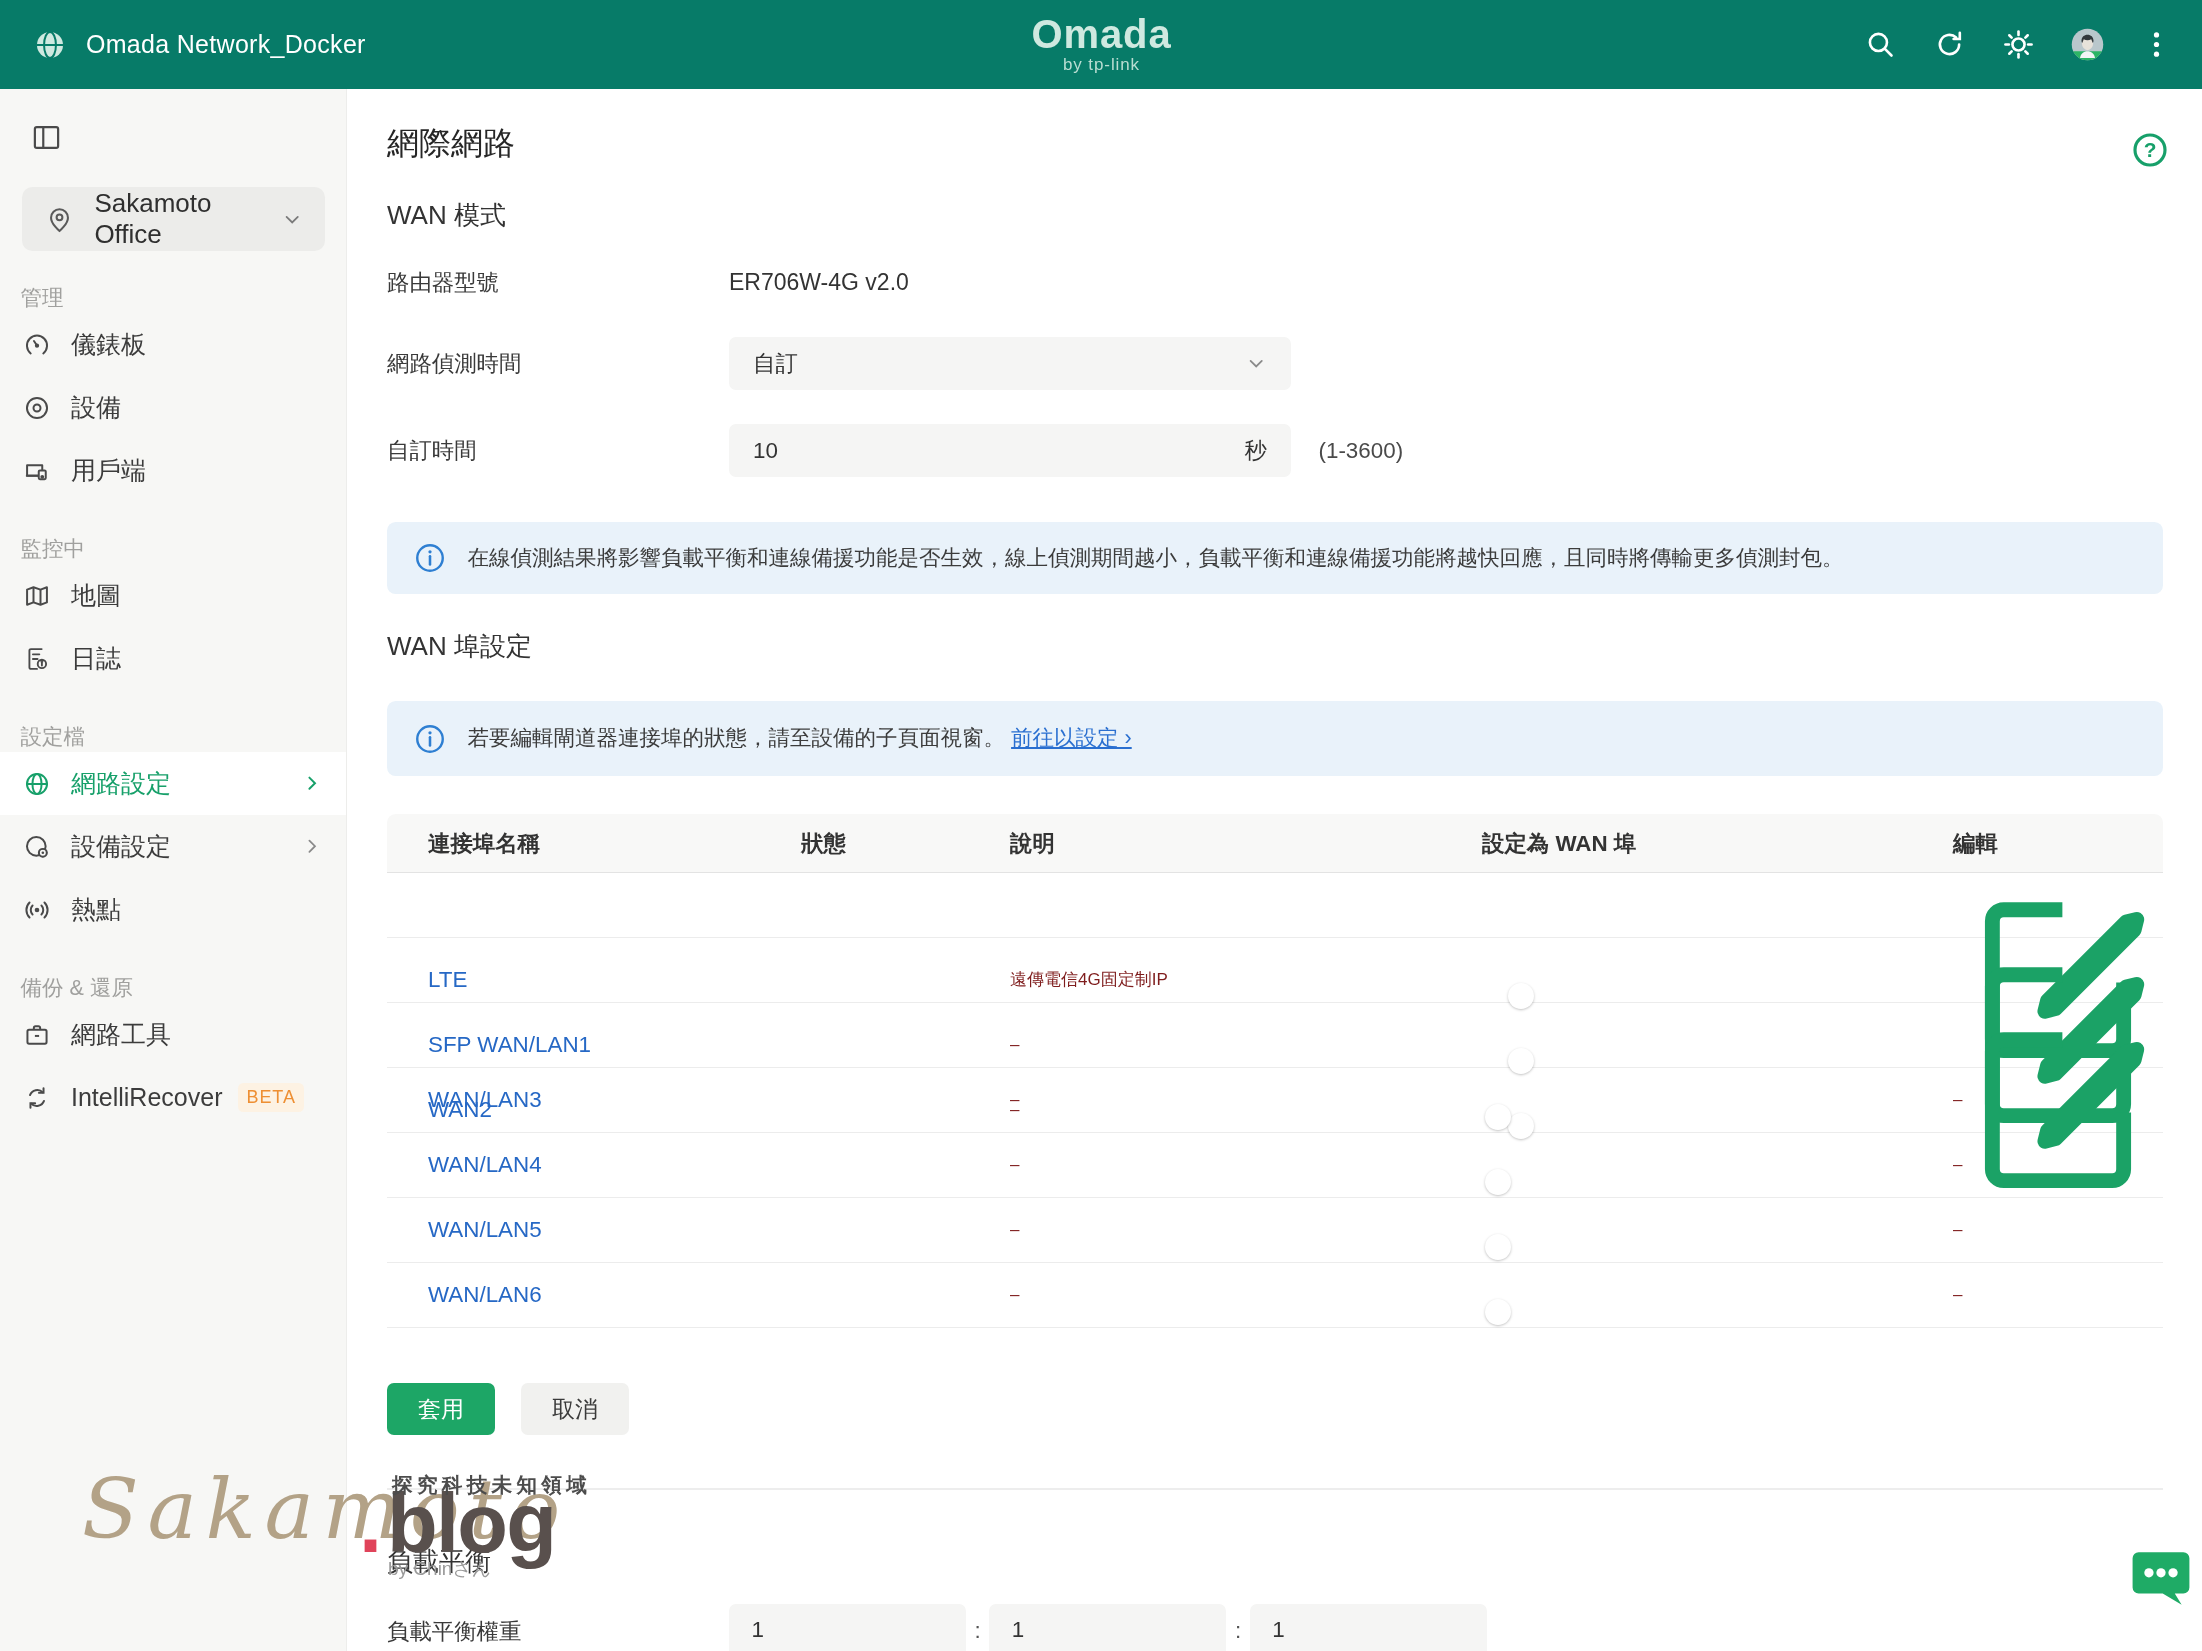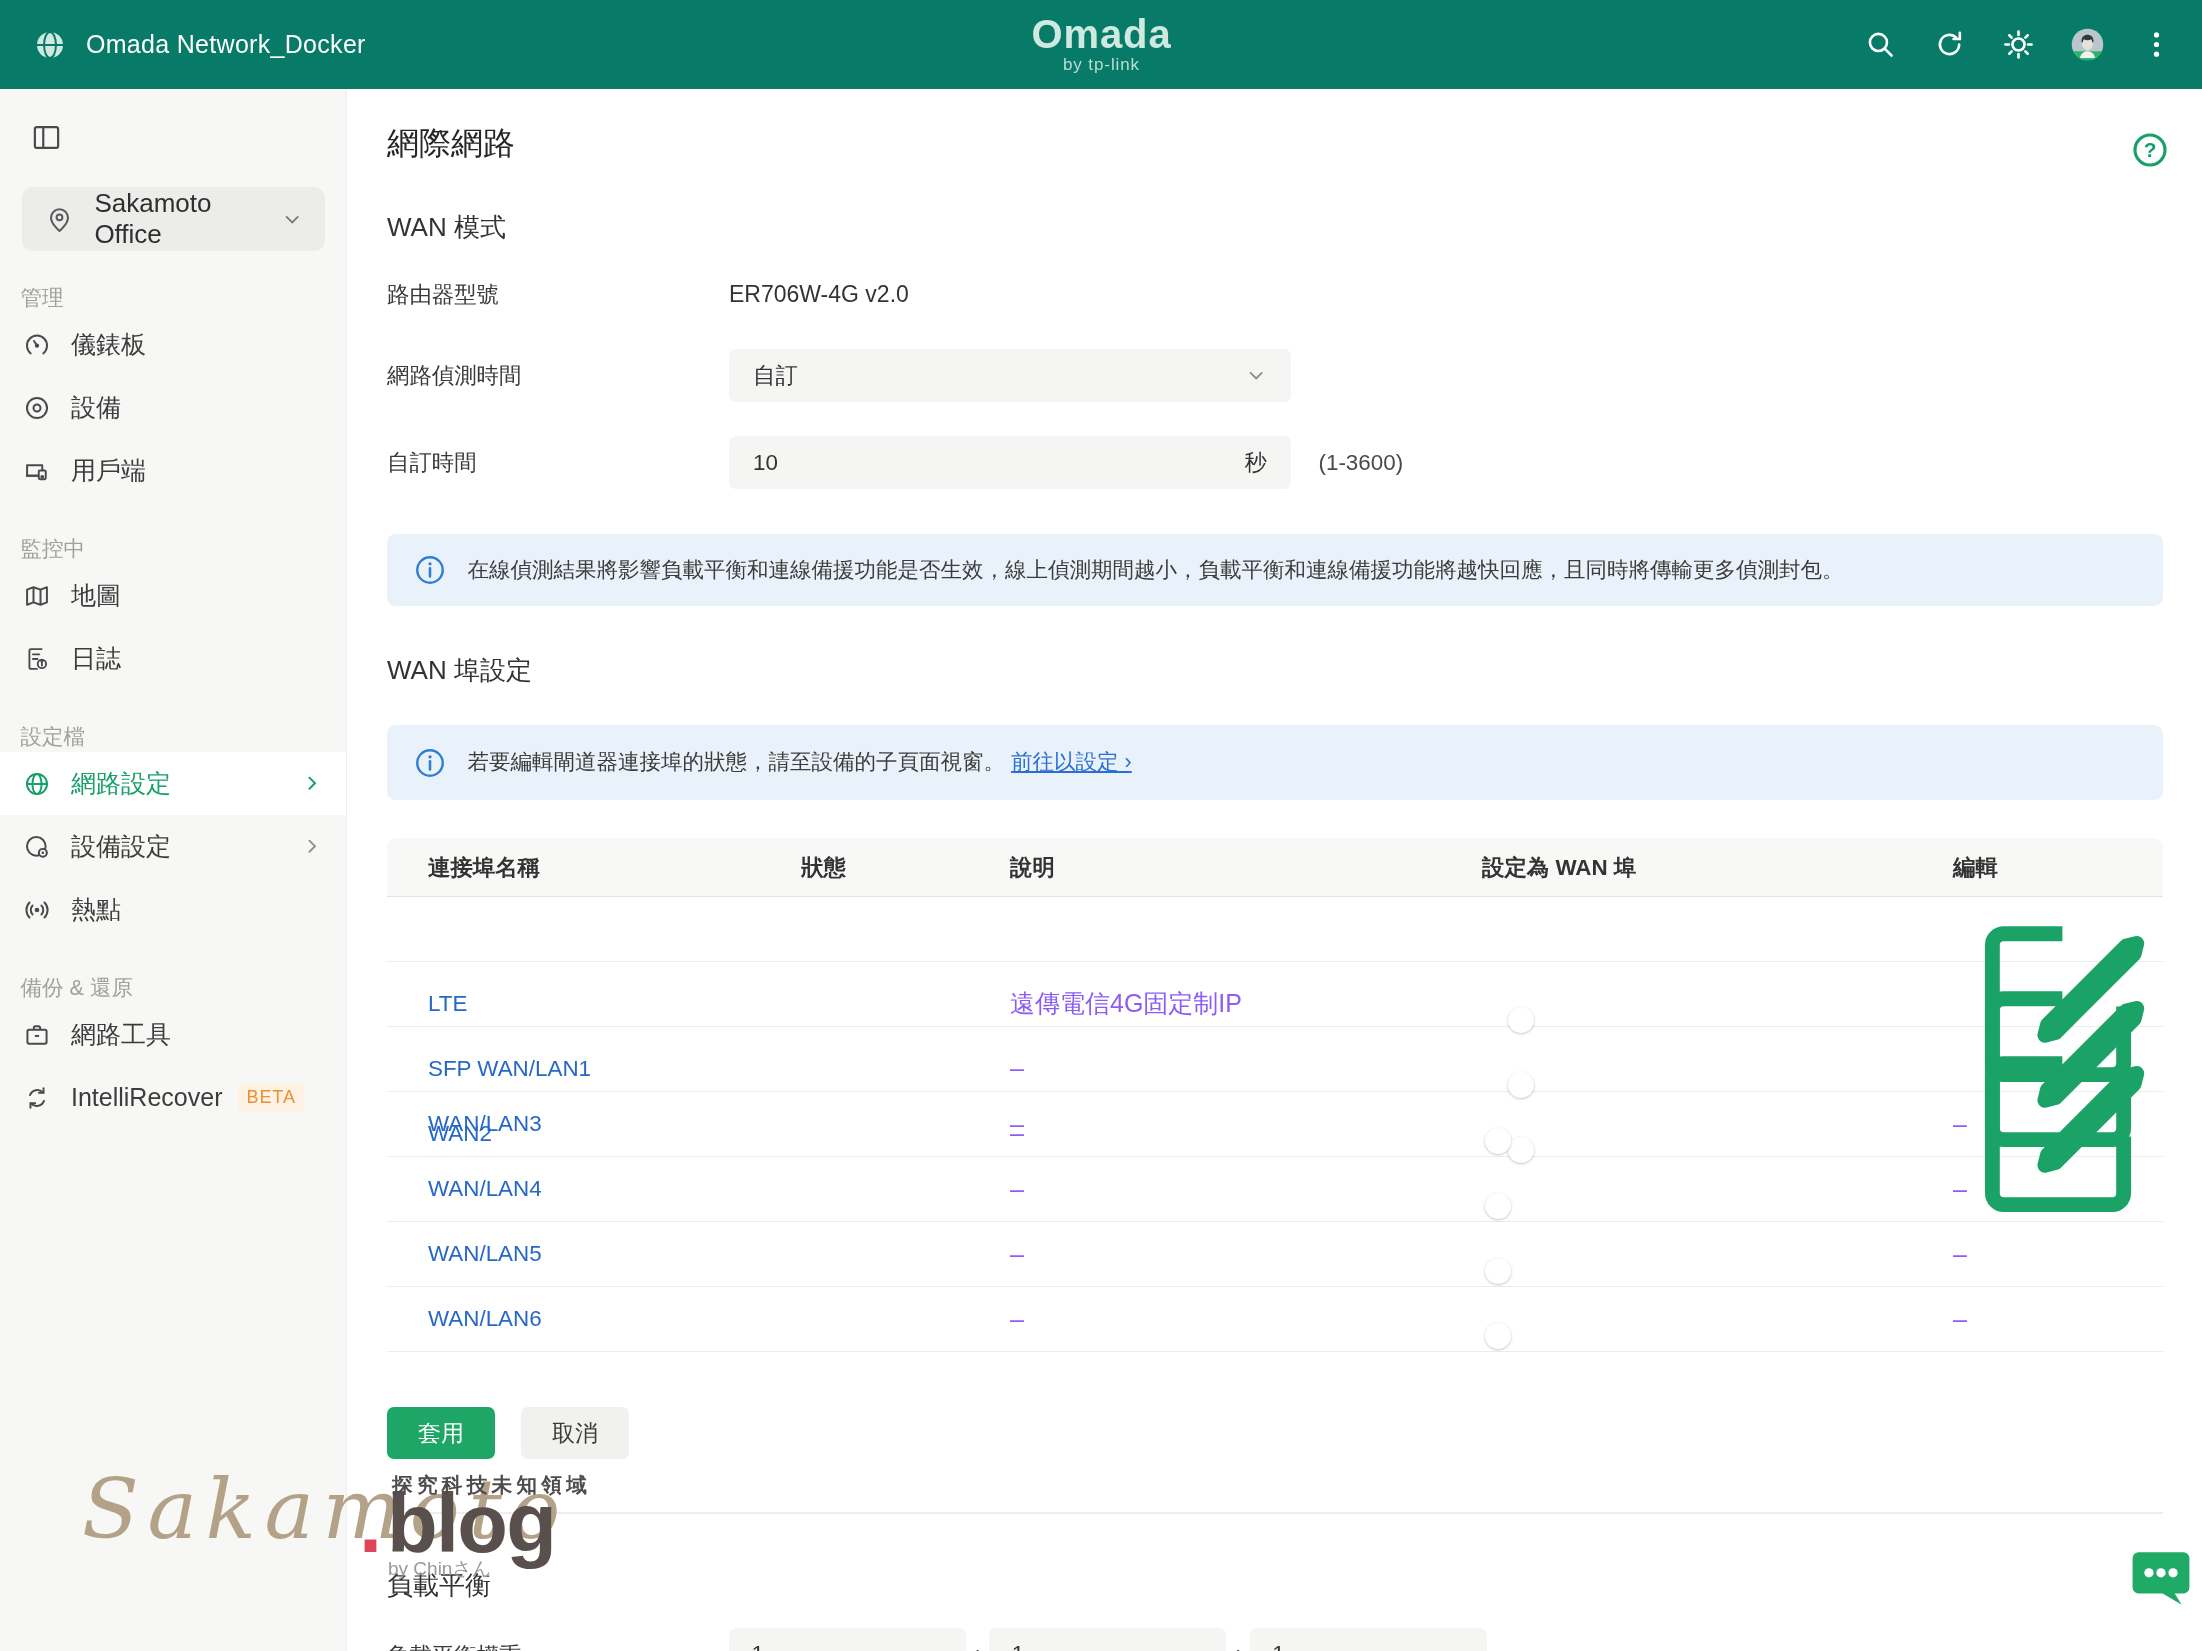--- a/index.html
+++ b/index.html
@@ -36,21 +36,21 @@
   .side-item.active { background:#ffffff; }
   .side-item.active .lbl { color:#17a06a; }
   .beta-badge { margin-left:15.5px; background:#fdf2e3; color:#ee8f33; font-size:18px;
     padding:4.3px 8.6px; border-radius:5.2px; letter-spacing:0.9px; }
 
   
   .content { position:absolute; left:347px; top:89px; width:1856px; height:1562px;
     padding:0 40px 0 40px; background:#fff; }
   .page-title { margin-top:34px; font-size:32px; font-weight:500; color:#262626; line-height:40px; }
   .help-btn { position:absolute; right:33px; top:41px; width:40px; height:40px; cursor:pointer; }
-  .sec-heading { margin-top:48px; font-size:26px; font-weight:500; color:#333; line-height:33px; }
+  .sec-heading { margin-top:36px; font-size:26px; font-weight:500; color:#333; line-height:33px; }
   .form-row { display:flex; align-items:center; }
   .form-row .flabel { width:342px; font-size:22.4px; color:#3a3a3a; flex:0 0 auto; }
   .row-static { margin-top:24px; height:52px; }
   .row-static .fvalue { font-size:23px; color:#333; }
   .row-select { margin-top:29px; }
   .selectbox { width:562px; height:53px; background:#f5f5f4; border-radius:6.9px; display:flex;
     align-items:center; padding:0 24px; cursor:pointer; }
   .selectbox .sval { font-size:22.4px; color:#333; flex:1; }
   .selectbox svg { width:22.4px; height:22.4px; }
   .row-input { margin-top:34px; }
@@ -71,21 +71,21 @@
   
   .wan-table { margin-top:38px; width:1776px; }
   .t-head { display:grid; grid-template-columns:373px 209px 472px 471px 1fr; align-items:center;
     height:59px; background:#f8f8f7; border-radius:8.6px 8.6px 0 0; padding-left:41px;
     border-bottom:1.7px solid #e3e3e3; }
   .t-head .th { font-size:22.4px; font-weight:bold; color:#333; }
   .t-row { display:grid; grid-template-columns:373px 209px 472px 471px 1fr; align-items:center;
     height:65px; padding-left:41px; border-bottom:1.7px solid #ececec; }
   .t-row .pname { font-size:22.4px; color:#2668c5; cursor:pointer; }
   .dot { width:13px; height:13px; border-radius:50%; background:#10a35c; margin-left:2.6px; }
-  .t-row .desc, .t-row .edit-dash { font-size:25px; color:#8b5cf6; }
+  .t-row .desc, .t-row .edit-dash { font-size:17px; color:#7f1d1d; }
   .toggle { position:relative; width:55px; height:33px; border-radius:16.3px; background:#d8d8d8; cursor:pointer; }
   .toggle::after { content:""; position:absolute; top:3.4px; left:3.4px; width:26px; height:26px;
     border-radius:50%; background:#fff; box-shadow:0 0.9px 2.6px rgba(0,0,0,.25); }
   .toggle.on { background:#0ba05e; } .toggle.on::after { left:26px; }
   .toggle.on-light { background:#97d9b7; } .toggle.on-light::after { left:26px; }
   .edit-btn { width:31px; height:31px; cursor:pointer; }
 
   
   .btn-row { margin-top:55px; display:flex; gap:26px; }
   .btn { height:52px; min-width:108px; border:none; border-radius:6.9px; font-size:23px;

